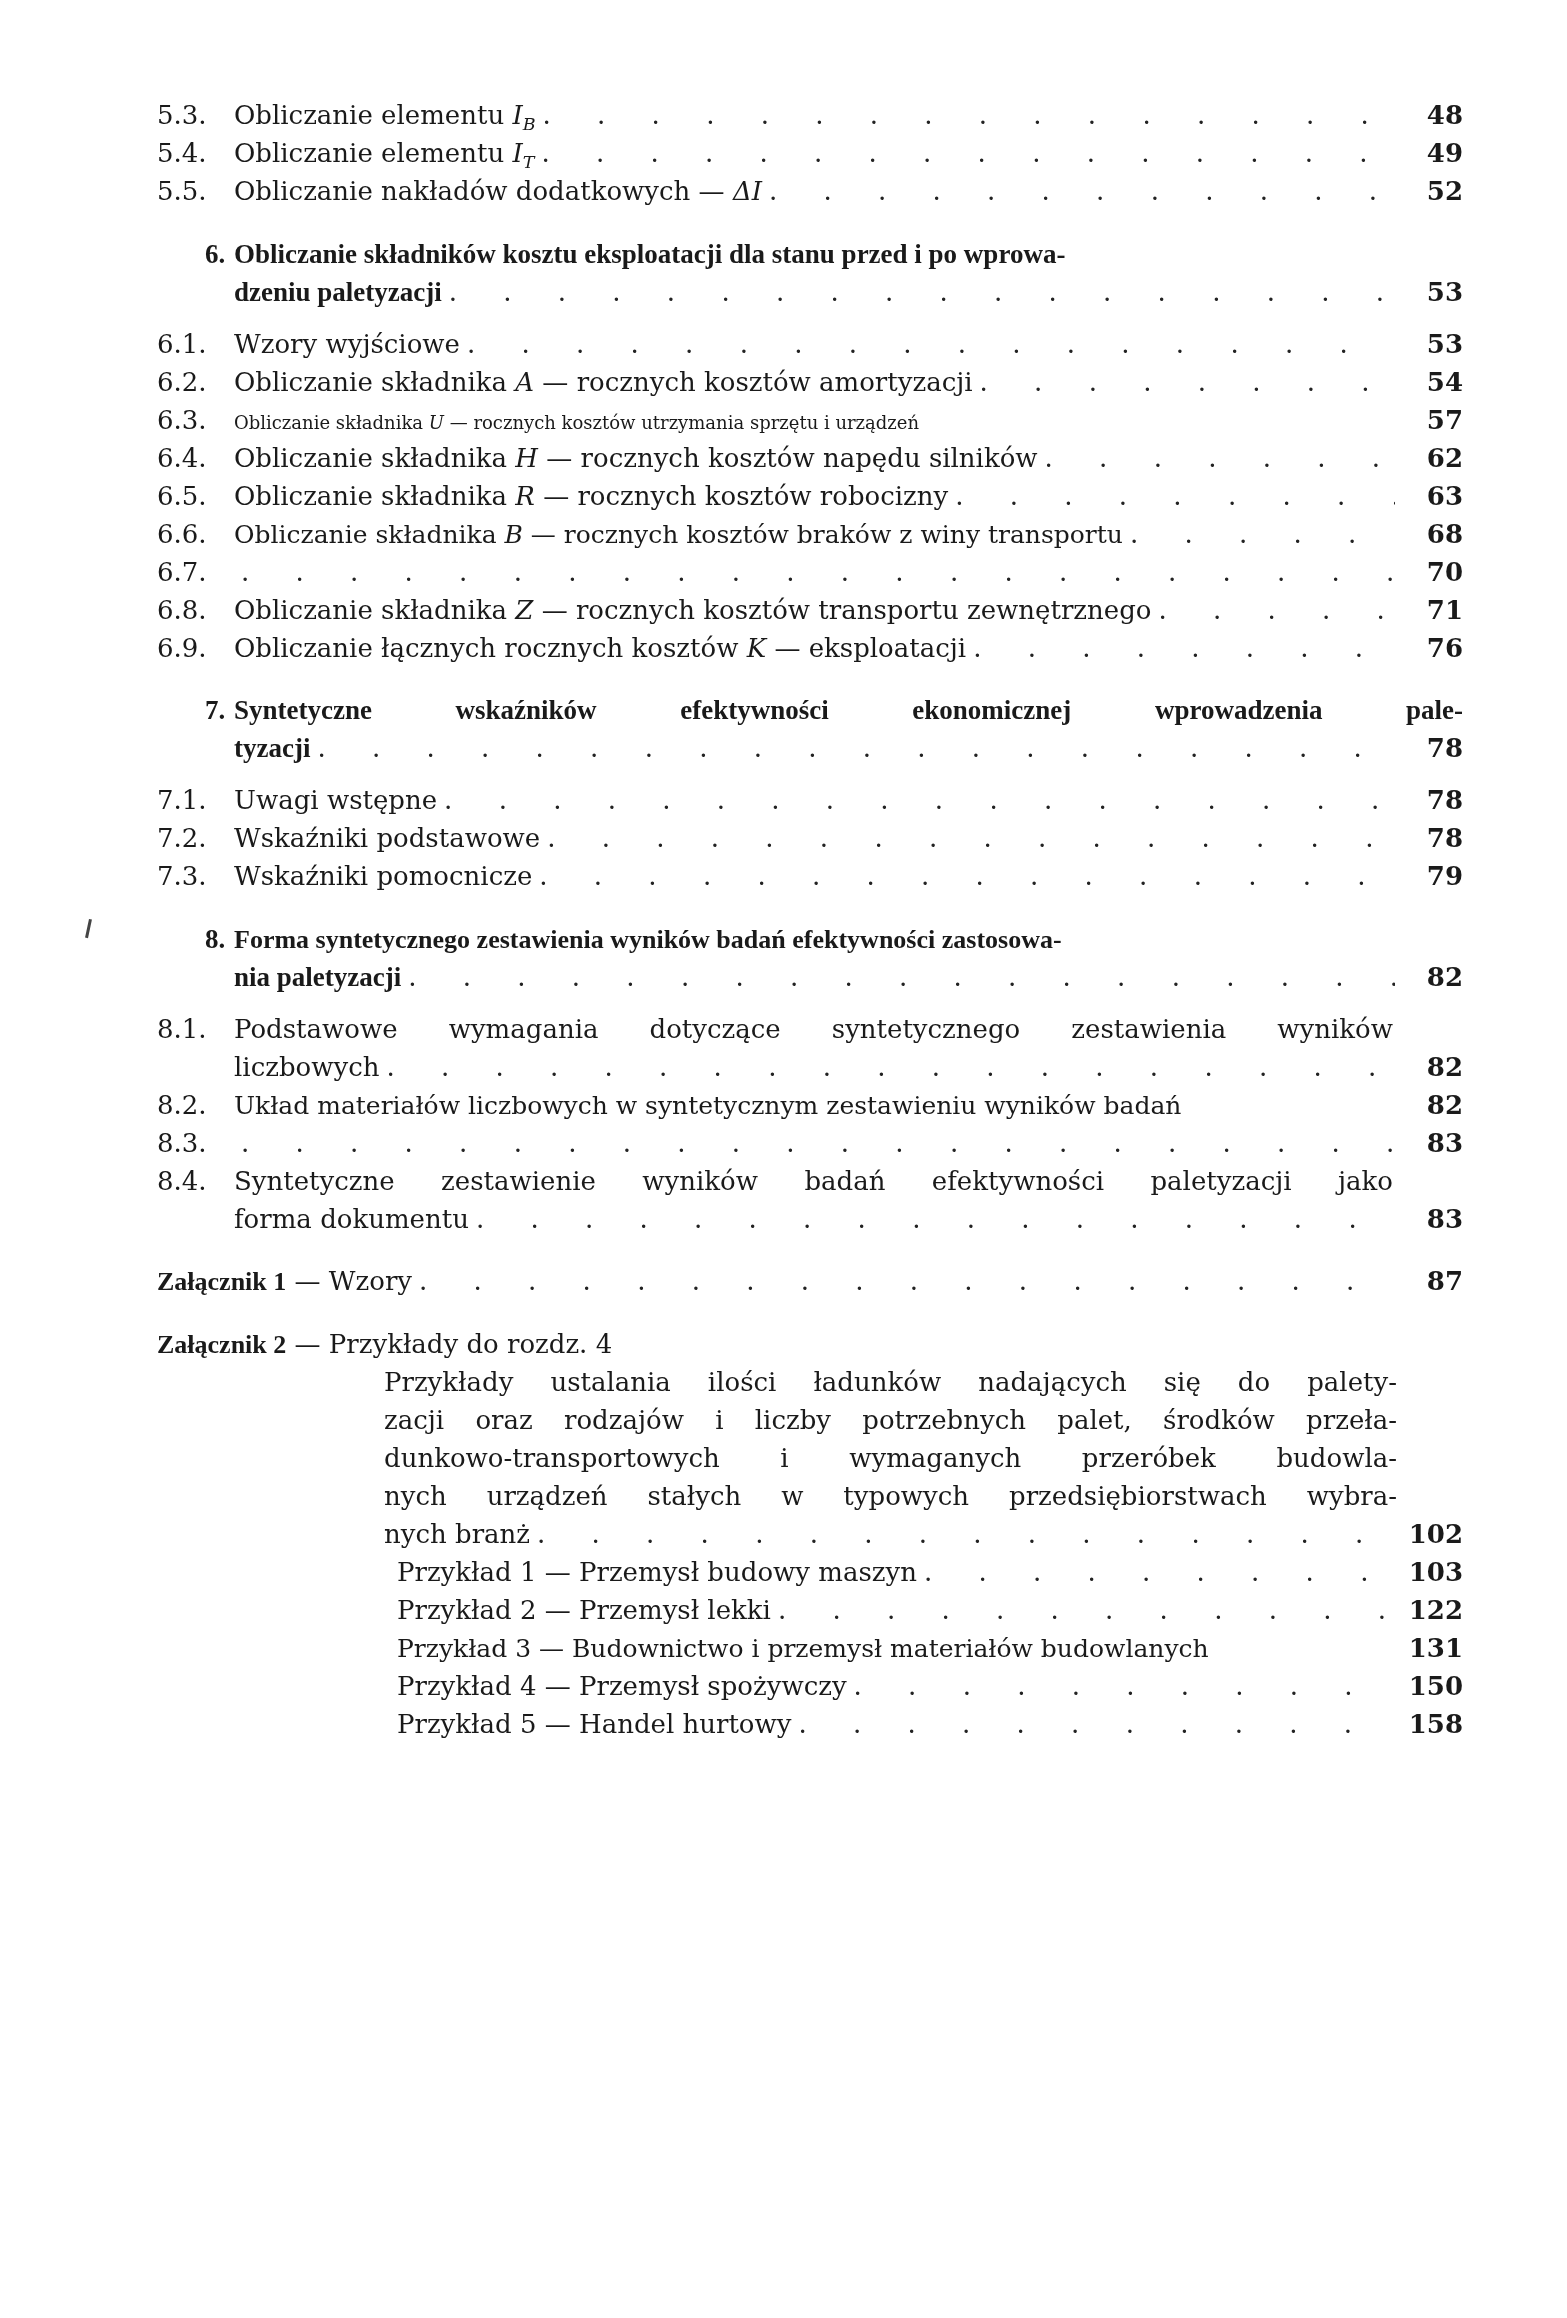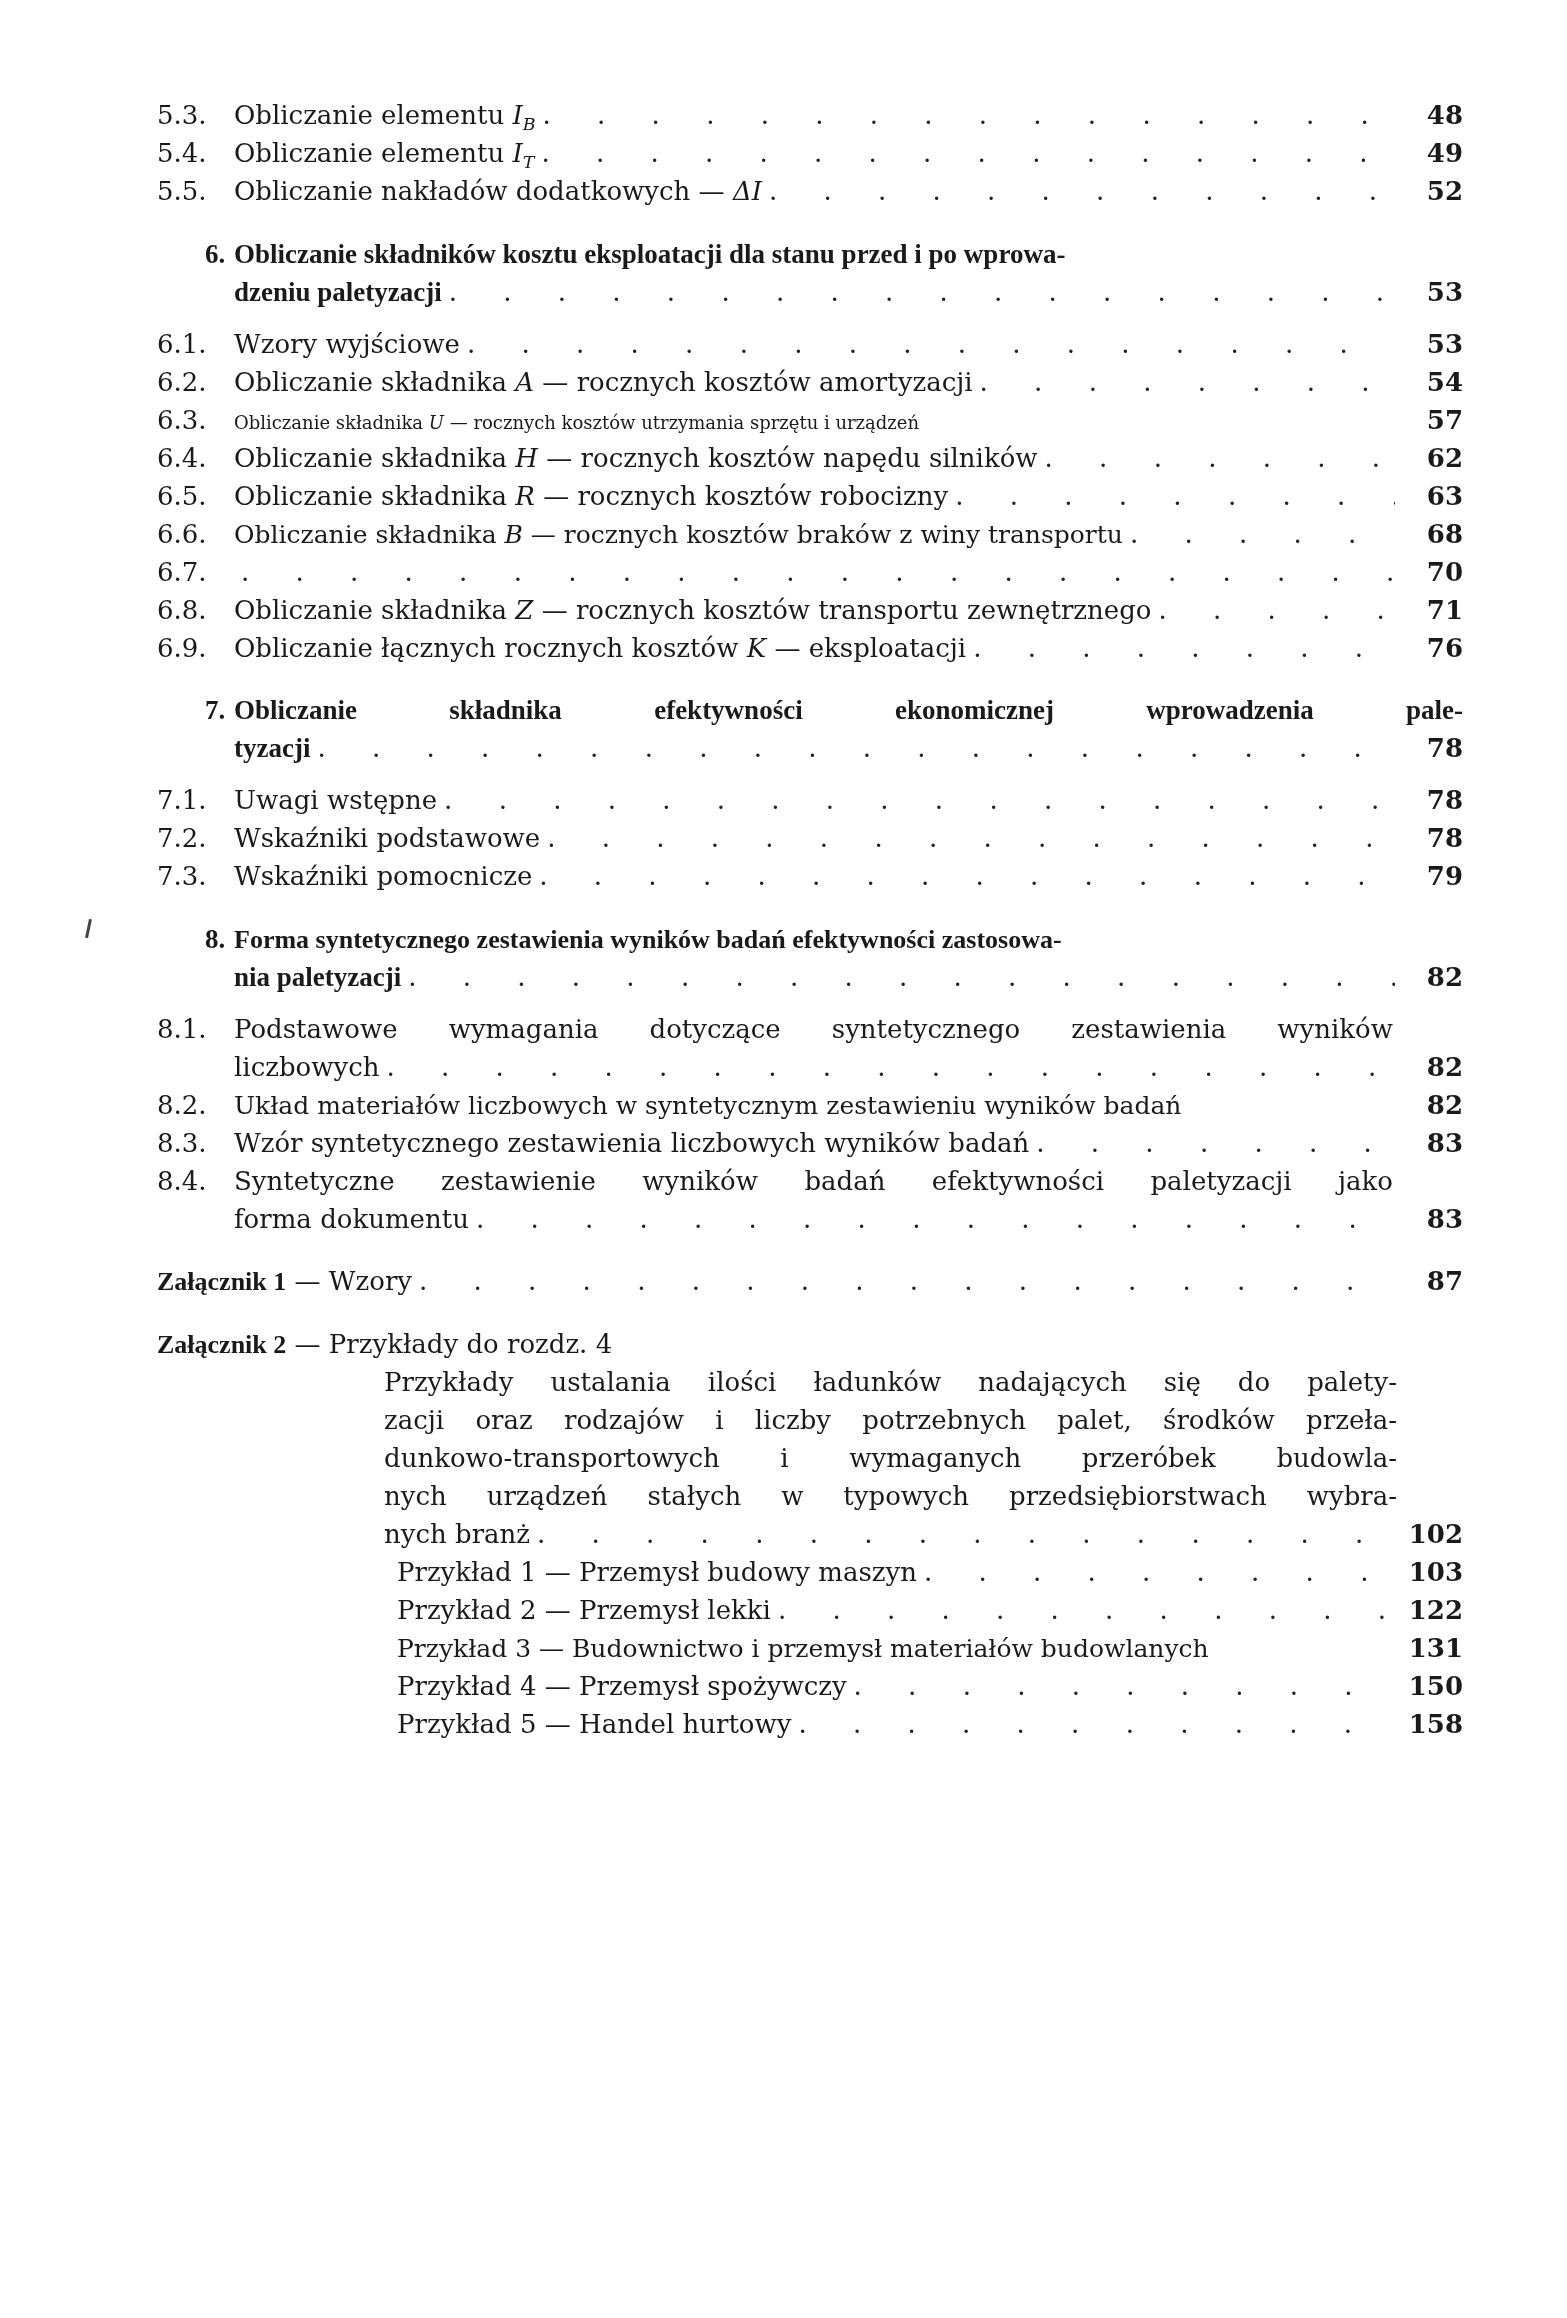--- a/index.html
+++ b/index.html
@@ -135,21 +135,21 @@
       <span class="num">6.9.</span>
       <span class="title"><span>Obliczanie łącznych rocznych kosztów </span><i>K</i><span> — eksploatacji</span></span>
       <span class="dots">. . . . . . . . . . . . . . . . . . . . . . . . . . . . . . . . . . . . . . . . . . .</span>
       <span class="pg">76</span>
     </div>
 
     <div class="gap-m"></div>
 
     <div class="row">
       <span class="chapnum bold">7.</span>
-      <span class="title bold" style="flex:1;text-align:justify;text-align-last:justify">Obliczanie składnika efektywności ekonomicznej wprowadzenia pale-</span>
+      <span class="title bold" style="flex:1;text-align:justify;text-align-last:justify">Syntetyczne wskaźników efektywności ekonomicznej wprowadzenia pale-</span>
     </div>
     <div class="row">
       <span class="num"></span>
       <span class="title bold">tyzacji</span>
       <span class="dots">. . . . . . . . . . . . . . . . . . . . . . . . . . . . . . . . . . . . . . . . . . .</span>
       <span class="pg">78</span>
     </div>
 
     <div class="gap-s"></div>
 
@@ -202,21 +202,20 @@
 
     <div class="row">
       <span class="num">8.2.</span>
       <span class="title" style="font-size:25px">Układ materiałów liczbowych w syntetycznym zestawieniu wyników badań</span>
       <span style="flex:1"></span>
       <span class="pg">82</span>
     </div>
 
     <div class="row">
       <span class="num">8.3.</span>
-      <span class="title">Wzór syntetycznego zestawienia liczbowych wyników badań</span>
       <span class="dots">. . . . . . . . . . . . . . . . . . . . . . . . . . . . . . . . . . . . . . . . . . .</span>
       <span class="pg">83</span>
     </div>
 
     <div class="row">
       <span class="num">8.4.</span>
       <span class="title" style="flex:1;text-align:justify;text-align-last:justify;padding-right:70px">Syntetyczne zestawienie wyników badań efektywności paletyzacji jako</span>
     </div>
     <div class="row">
       <span class="num"></span>

